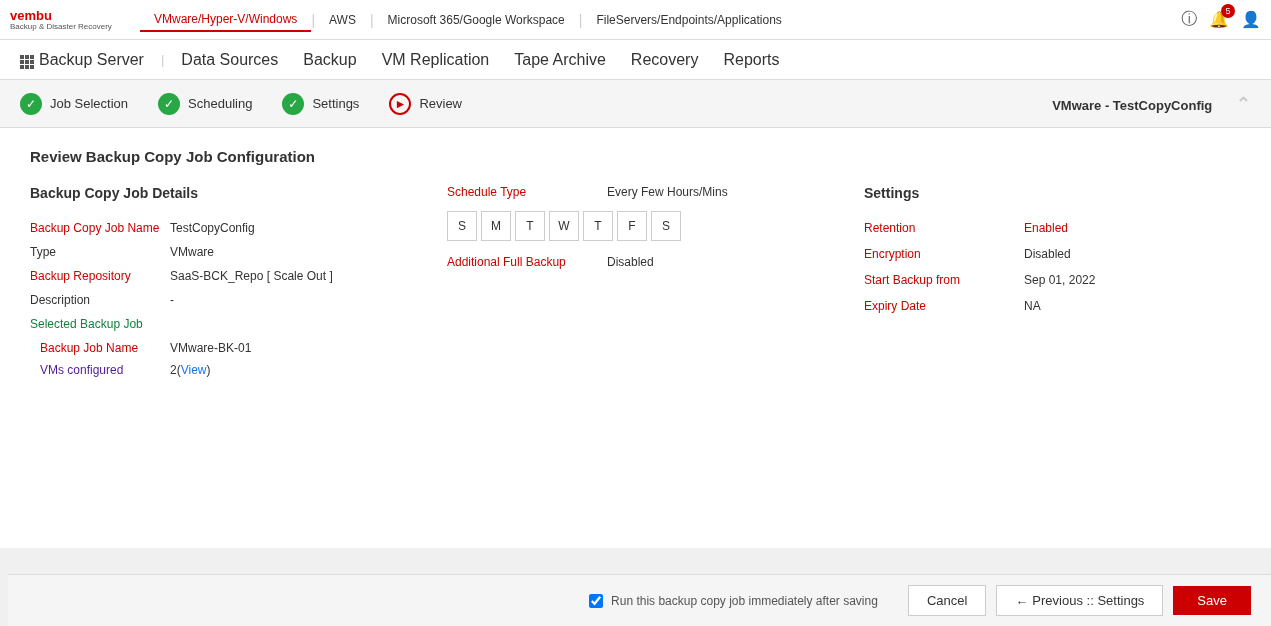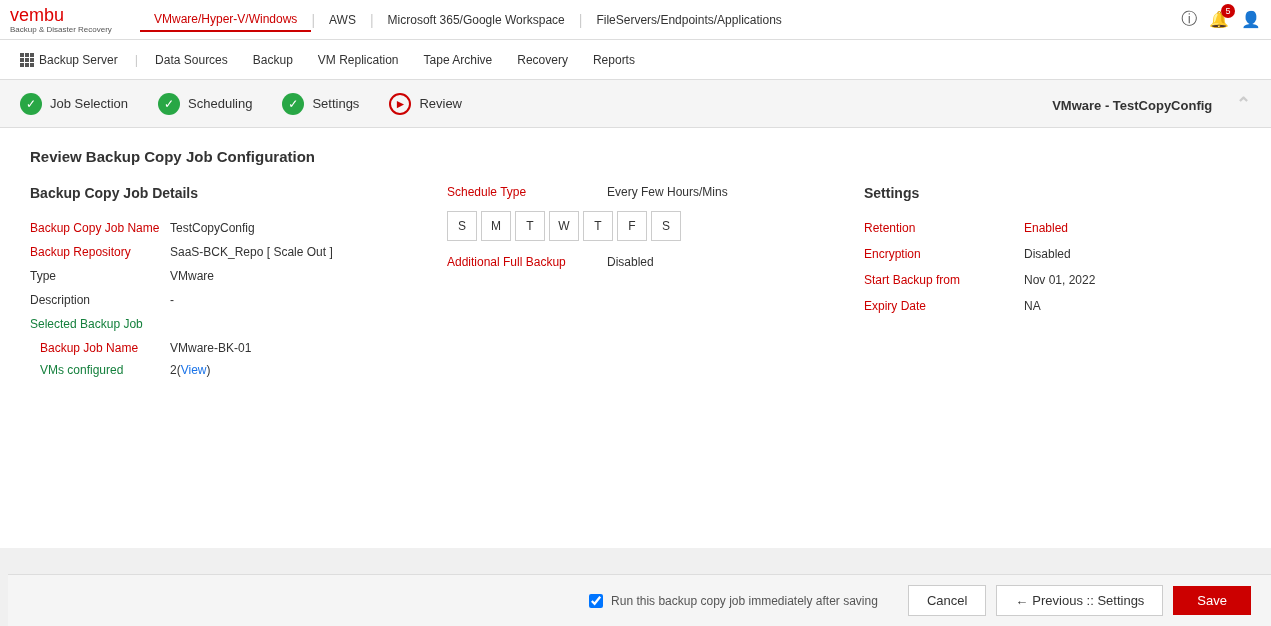--- a/index.html
+++ b/index.html
@@ -13,22 +13,22 @@
       align-items: center;
       height: 40px;
       padding: 0 10px;
     }
     .logo-area {
       display: flex;
       align-items: center;
       width: 130px;
     }
     .logo-text {
-      font-size: 18px;
-      font-weight: normal;
+      font-size: 13px;
+      font-weight: bold;
       color: #d00;
     }
     .logo-sub {
       font-size: 8px;
       color: #555;
       display: block;
       line-height: 1;
     }
     .nav-links {
       display: flex;
@@ -84,24 +84,24 @@
       background: #fff;
       border-bottom: 1px solid #ddd;
       display: flex;
       align-items: center;
       height: 40px;
       padding: 0 10px;
       gap: 5px;
     }
     .nav-icon-btn {
       display: flex;
-      align-items: flex-start;
+      align-items: flex-end;
       gap: 5px;
       padding: 4px 10px;
-      font-size: 12px;
+      font-size: 16px;
       cursor: pointer;
       color: #333;
     }
     .grid-icon {
       display: grid;
       grid-template-columns: 1fr 1fr 1fr;
       gap: 1px;
       width: 14px;
       height: 14px;
     }
@@ -423,41 +423,41 @@
   <div class="three-col">
 
     <div class="col-section">
       <div class="col-header">Backup Copy Job Details</div>
 
       <div class="detail-row">
         <span class="detail-label"><span style="color:#c00">Backup</span> Copy Job Name</span>
         <span class="detail-value">TestCopyConfig</span>
       </div>
       <div class="detail-row">
+        <span class="detail-label dark">Type</span>
+        <span class="detail-value">VMware</span>
+      </div>
+      <div class="detail-row">
         <span class="detail-label"><span style="color:#c00">Backup</span> Repository</span>
         <span class="detail-value">SaaS-BCK_Repo [ Scale Out ]</span>
-      </div>
-      <div class="detail-row">
-        <span class="detail-label dark">Type</span>
-        <span class="detail-value">VMware</span>
       </div>
       <div class="detail-row">
         <span class="detail-label dark">Description</span>
         <span class="detail-value">-</span>
       </div>
       <div class="detail-row">
         <span class="detail-label"><span style="color:#15803d">Selected Backup Job</span></span>
       </div>
       <div class="sub-section">
         <div class="sub-detail-row">
           <span class="sub-detail-label"><span style="color:#c00">Backup</span> Job Name</span>
           <span class="sub-detail-value">VMware-BK-01</span>
         </div>
         <div class="sub-detail-row">
-          <span class="sub-detail-label"><span style="color:#15803d">VMs configured</span></span>
+          <span class="sub-detail-label"><span style="color:#4c1d95">VMs configured</span></span>
           <span class="sub-detail-value">
             <span>2</span>(<span class="detail-value link">View</span>)
           </span>
         </div>
       </div>
     </div>
 
     <div class="col-section">
 
       <div class="sched-row">
@@ -485,21 +485,21 @@
       <div class="setting-row">
         <span class="setting-label">Retention</span>
         <span class="setting-value enabled">Enabled</span>
       </div>
       <div class="setting-row">
         <span class="setting-label">Encryption</span>
         <span class="setting-value">Disabled</span>
       </div>
       <div class="setting-row">
         <span class="setting-label">Start Backup from</span>
-        <span class="setting-value">Nov 01, 2022</span>
+        <span class="setting-value">Sep 01, 2022</span>
       </div>
       <div class="setting-row">
         <span class="setting-label">Expiry Date</span>
         <span class="setting-value">NA</span>
       </div>
     </div>
 
   </div>
 </div>
 

